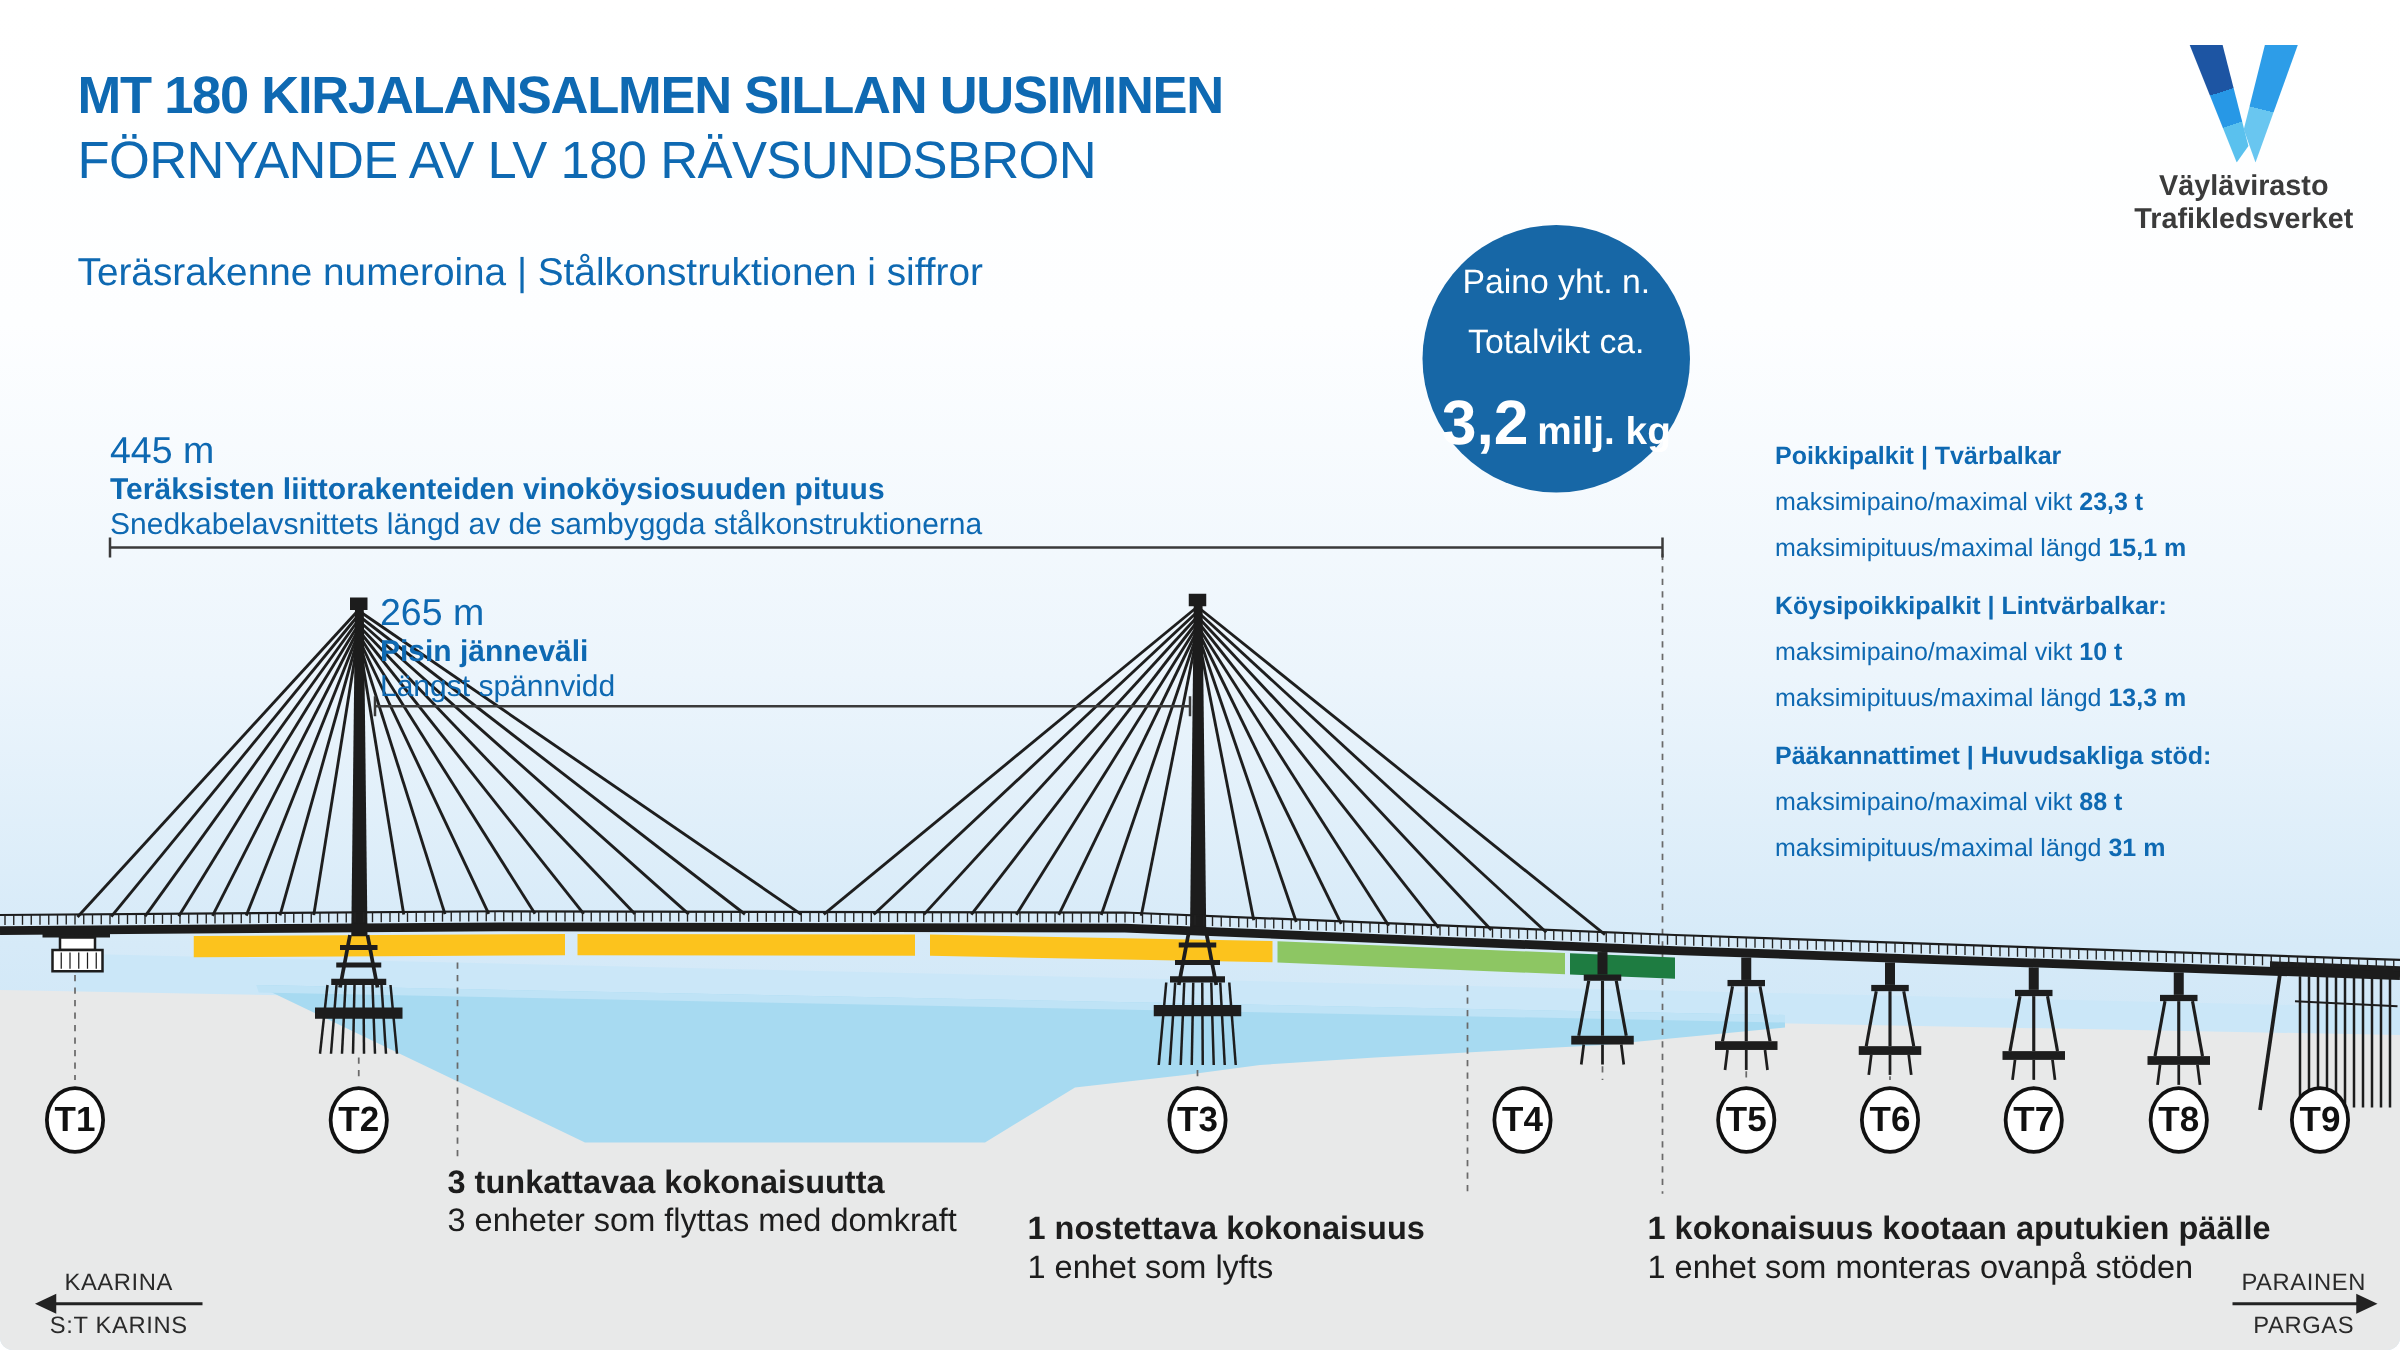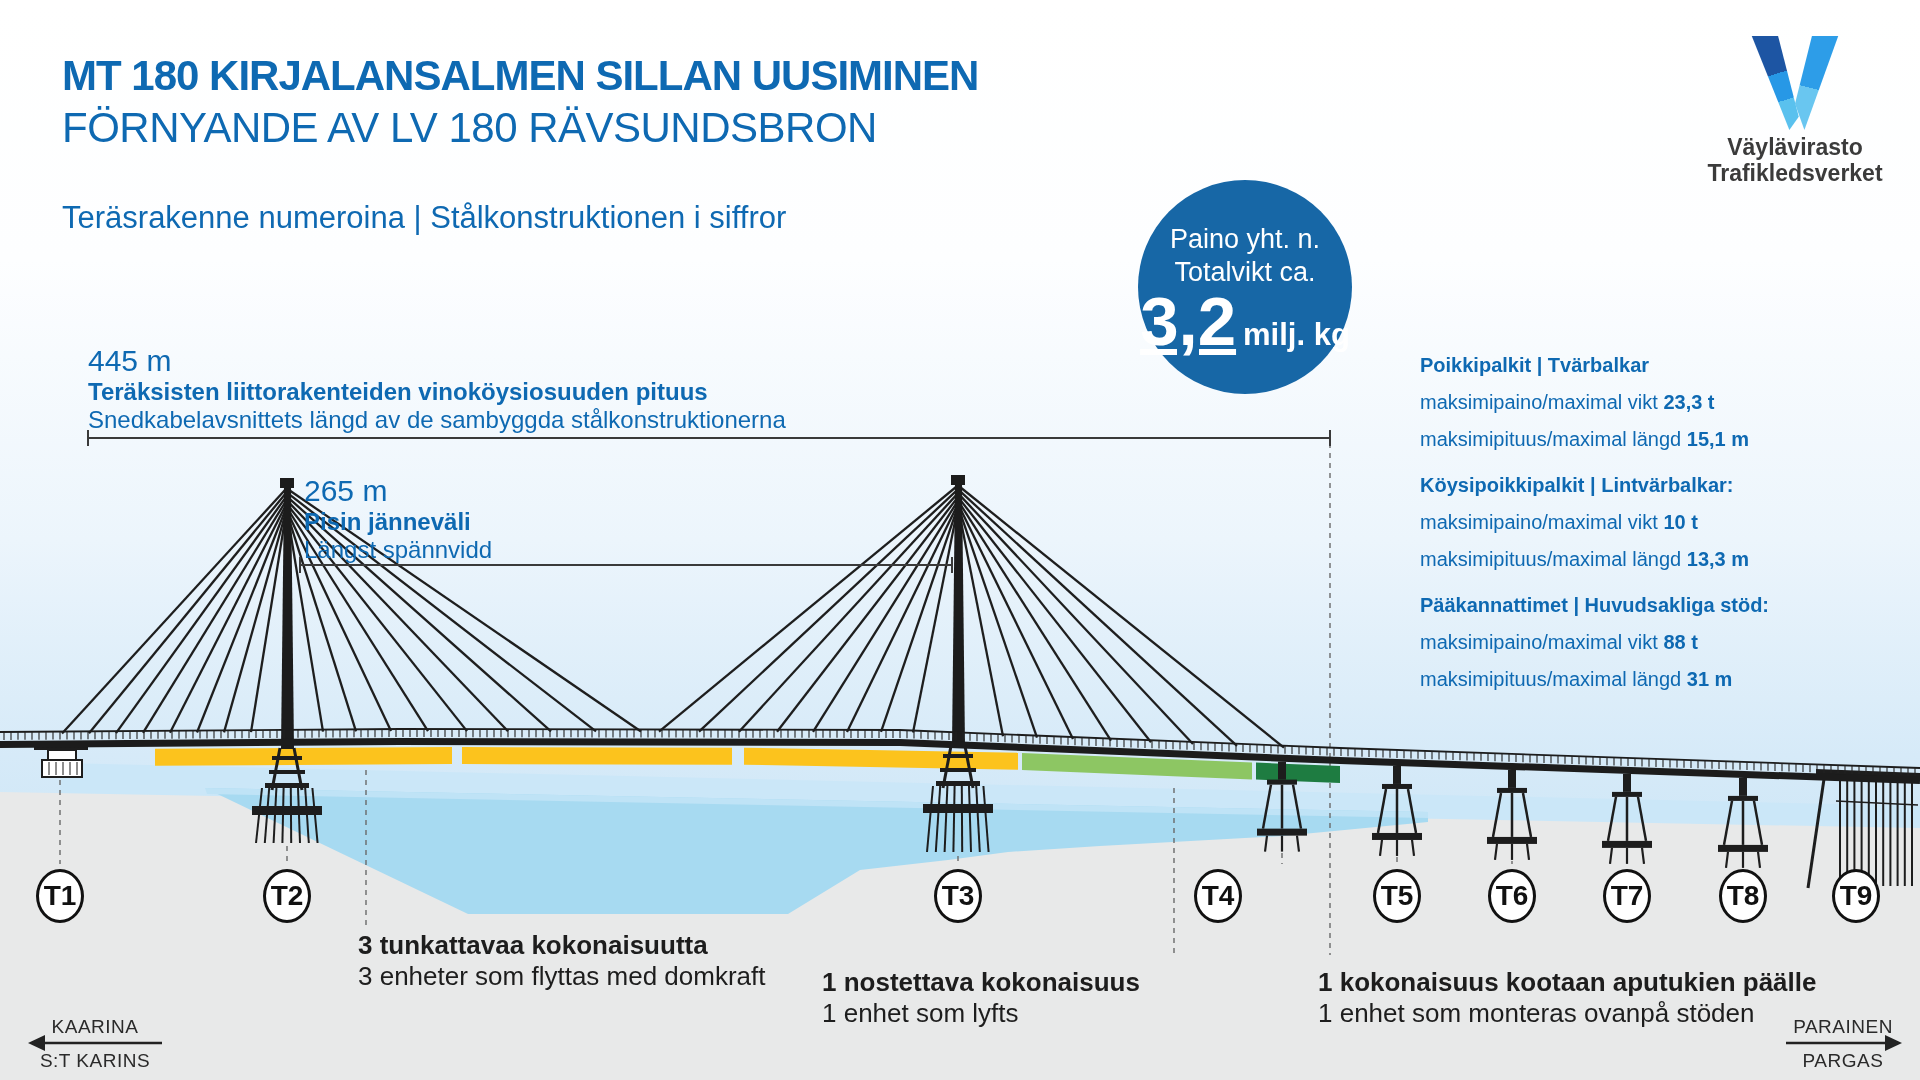--- a/index.html
+++ b/index.html
@@ -1,29 +1,29 @@
 <!DOCTYPE html>
 <html><head>
 <meta charset="utf-8">
 <style>
   html,body{margin:0;padding:0;background:#fff;}
   #stage{position:relative;width:1920px;height:1080px;overflow:hidden;
          font-family:"Liberation Sans",sans-serif;
-         background:linear-gradient(180deg,#ffffff 0%,#fdfeff 24%,#ecf5fc 50%,#d6eaf8 70%,#cfe7f7 78%);}
+         background:linear-gradient(180deg,#ffffff 0%,#fdfeff 24%,#ecf5fc 50%,#d6eaf8 70%,#cfe7f7 78%);border-radius:10px;}
   .abs{position:absolute;}
   .blue{color:#0e69b2;}
   #title1{left:62px;top:52px;font-size:42px;font-weight:700;letter-spacing:-1px;}
   #title2{left:62px;top:104px;font-size:42px;font-weight:400;letter-spacing:-0.5px;}
   #subtitle{left:62px;top:160px;font-size:31px;font-weight:400;margin-top:40px;}
   #badge{left:1138px;top:180px;width:214px;height:214px;border-radius:50%;
          color:#fff;display:flex;flex-direction:column;align-items:center;justify-content:center;
          text-align:center;padding-top:2px;box-sizing:border-box;}
   #badge .bl{font-size:27px;line-height:33px;}
   #badge .bval{display:flex;align-items:baseline;margin-top:4px;}
-  #badge .bnum{font-size:69px;font-weight:700;line-height:58px;text-decoration:underline;}
+  #badge .bnum{font-size:50px;font-weight:700;line-height:58px;}
   #badge .bunit{font-size:31px;font-weight:700;margin-left:7px;}
   .dimblock .dv{font-size:30px;font-weight:400;line-height:34px;}
   .dimblock .dl1{font-size:24px;font-weight:700;line-height:28px;}
   .dimblock .dl2{font-size:24px;font-weight:400;line-height:28px;}
   #dim445{left:88px;top:344px;}
   #dim265{left:304px;top:474px;}
   .stat{left:1420px;width:490px;font-size:20px;line-height:37px;}
   .stat .sh{font-weight:700;}
   #stat0{top:347px;} #stat1{top:467px;} #stat2{top:587px;}
   .ann{font-size:26px;color:#1d1d1d;}
@@ -536,21 +536,21 @@
             <stop offset="1" stop-color="#69c6f0"></stop>
         </linearGradient>
       </defs>
       <polygon points="4,0 32,0 54,86 44,100" fill="url(#lgL)"></polygon>
       <polygon points="68,0 96,0 60,100 50,72" fill="url(#lgR)"></polygon>
     </svg>
     <div class="ln">Väylävirasto</div>
     <div class="ln">Trafikledsverket</div>
   </div>
 
-  <div class="abs" id="badge" style="background: rgb(23, 103, 166);">
+  <div class="abs" id="badge" style="background: rgb(23, 103, 166); gap: 15px;">
     <div class="bl">Paino yht. n.</div>
     <div class="bl">Totalvikt ca.</div>
     <div class="bval">
       <span class="bnum">3,2</span>
       <span class="bunit">milj. kg</span>
     </div>
   </div>
 
   <div class="abs blue dimblock" id="dim445">
     <div class="dv">445 m</div>

